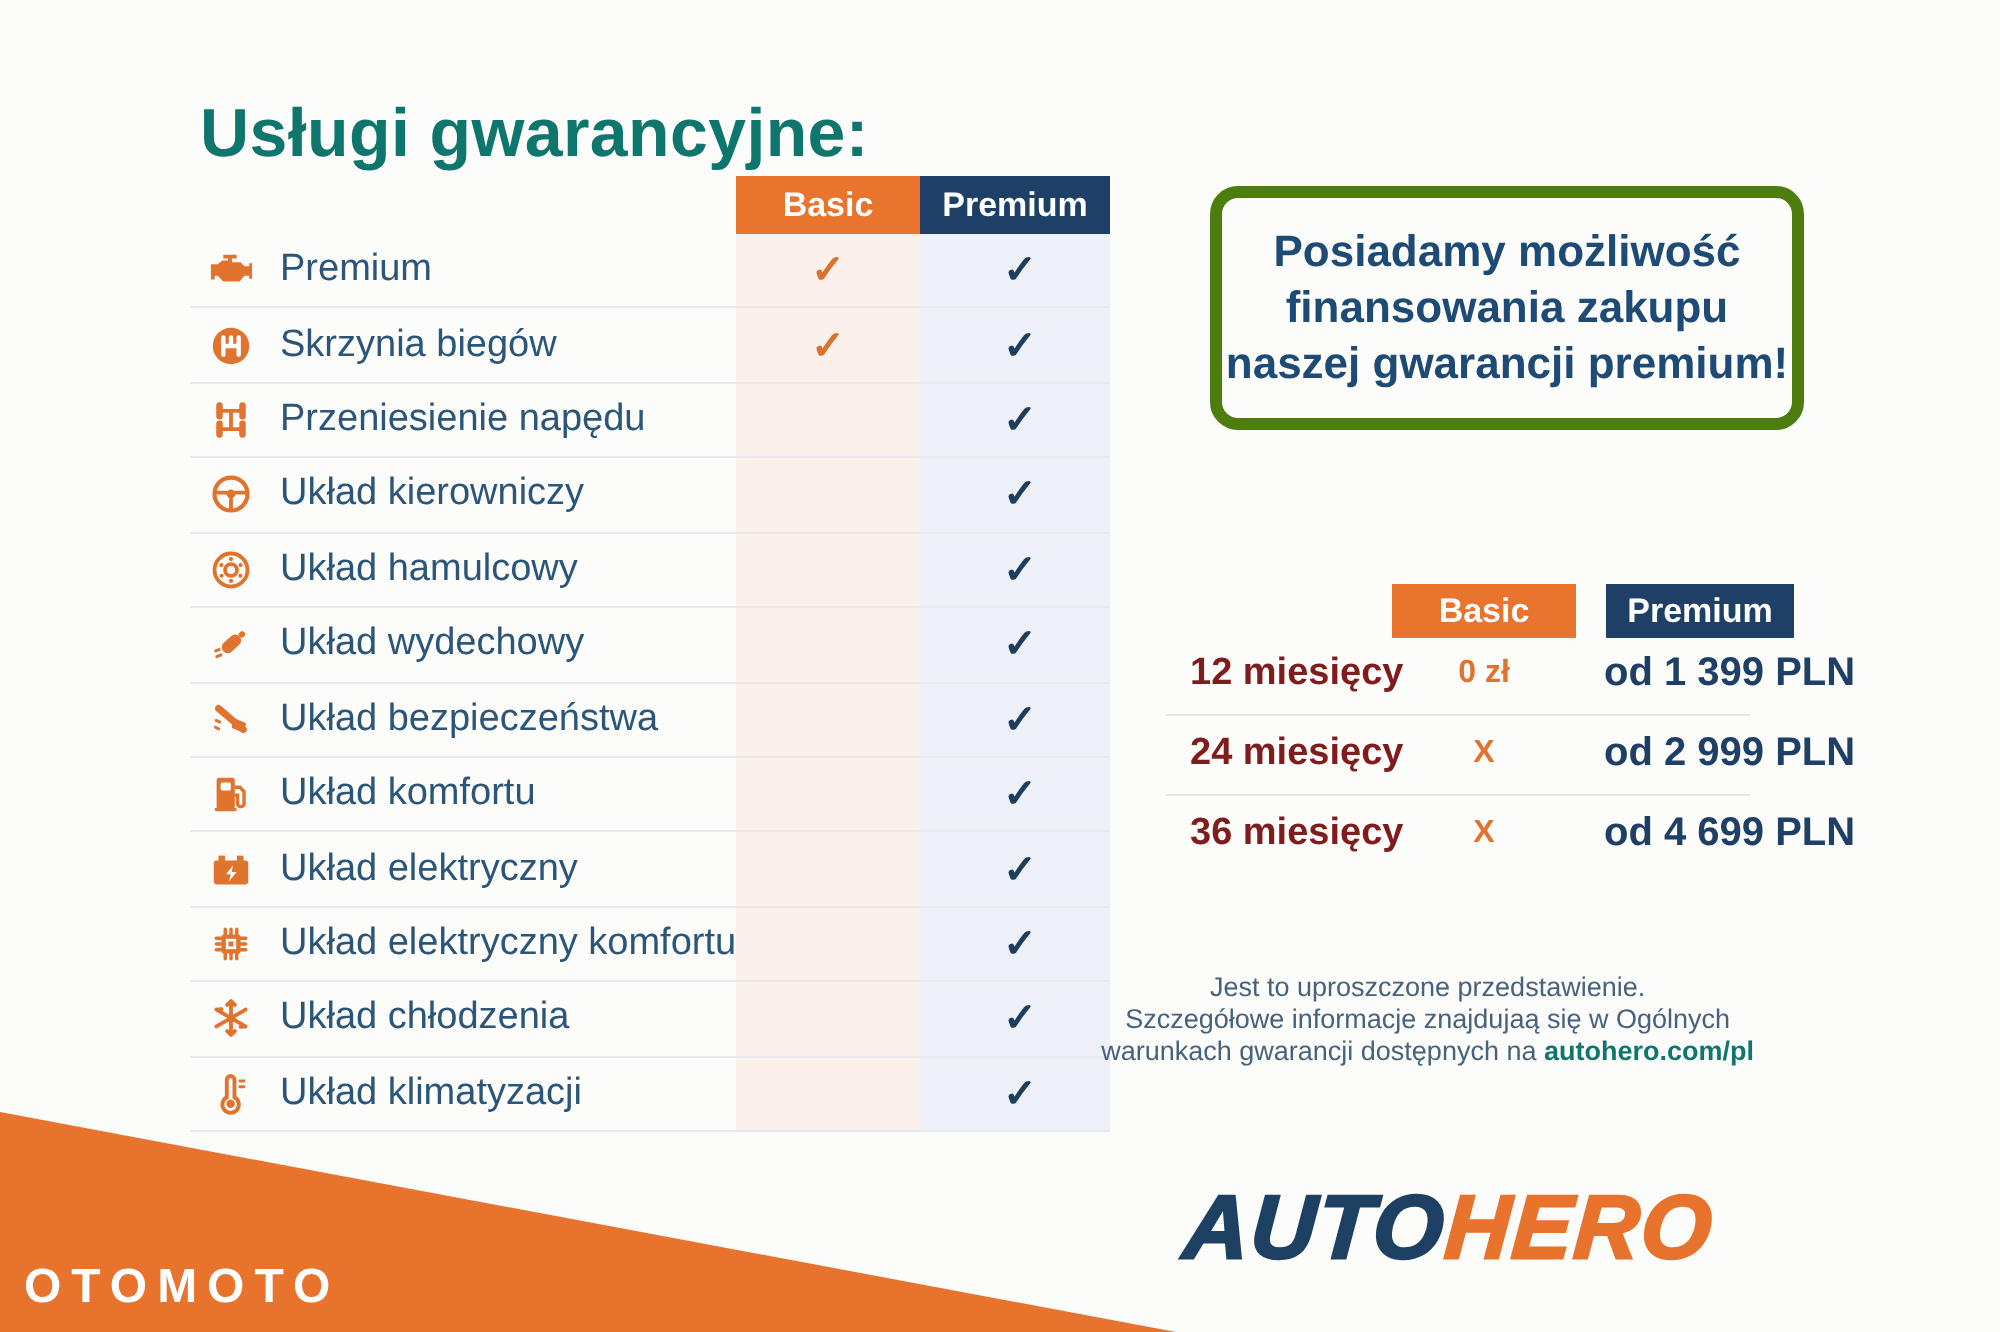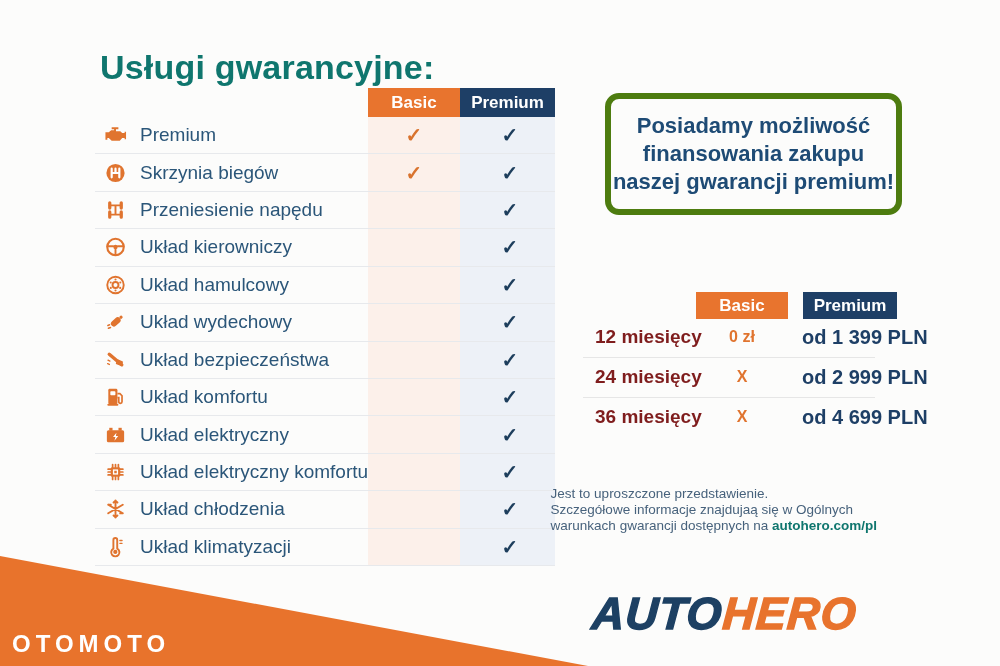--- a/index.html
+++ b/index.html
@@ -58,21 +58,21 @@
   .prow .per  { position:absolute; left:12px; top:50%; transform:translateY(-50%);
                 font-size:19px; font-weight:bold; color:#7f1d1d; white-space:nowrap; }
   .prow .bas  { position:absolute; left:104px; width:110px; top:50%; transform:translateY(-50%);
                 text-align:center; font-size:16px; font-weight:bold; color:#e0742f; }
   .prow .prem { position:absolute; left:219px; width:105px; top:50%; transform:translateY(-50%);
                 font-size:20px; font-weight:bold; color:#1e3f66; white-space:nowrap; }
   .psep { position:absolute; left:583px; width:292px; height:1px; background:#e6e6e6; }
 
   
   .fine {
-    position:absolute; right:123px; top:486px; text-align:left;
+    position:absolute; right:123px; top:486px; text-align:center;
     font-size:13.5px; line-height:16px; color:#47627c;
   }
   .fine b { font-weight:bold; color:#0f766e; }
 
   
   .brand {
     position:absolute; left:592px; top:588px;
     font-size:45px; font-weight:bold; font-style:italic;
     letter-spacing:1px; white-space:nowrap; transform:skewX(-4deg);
   }

